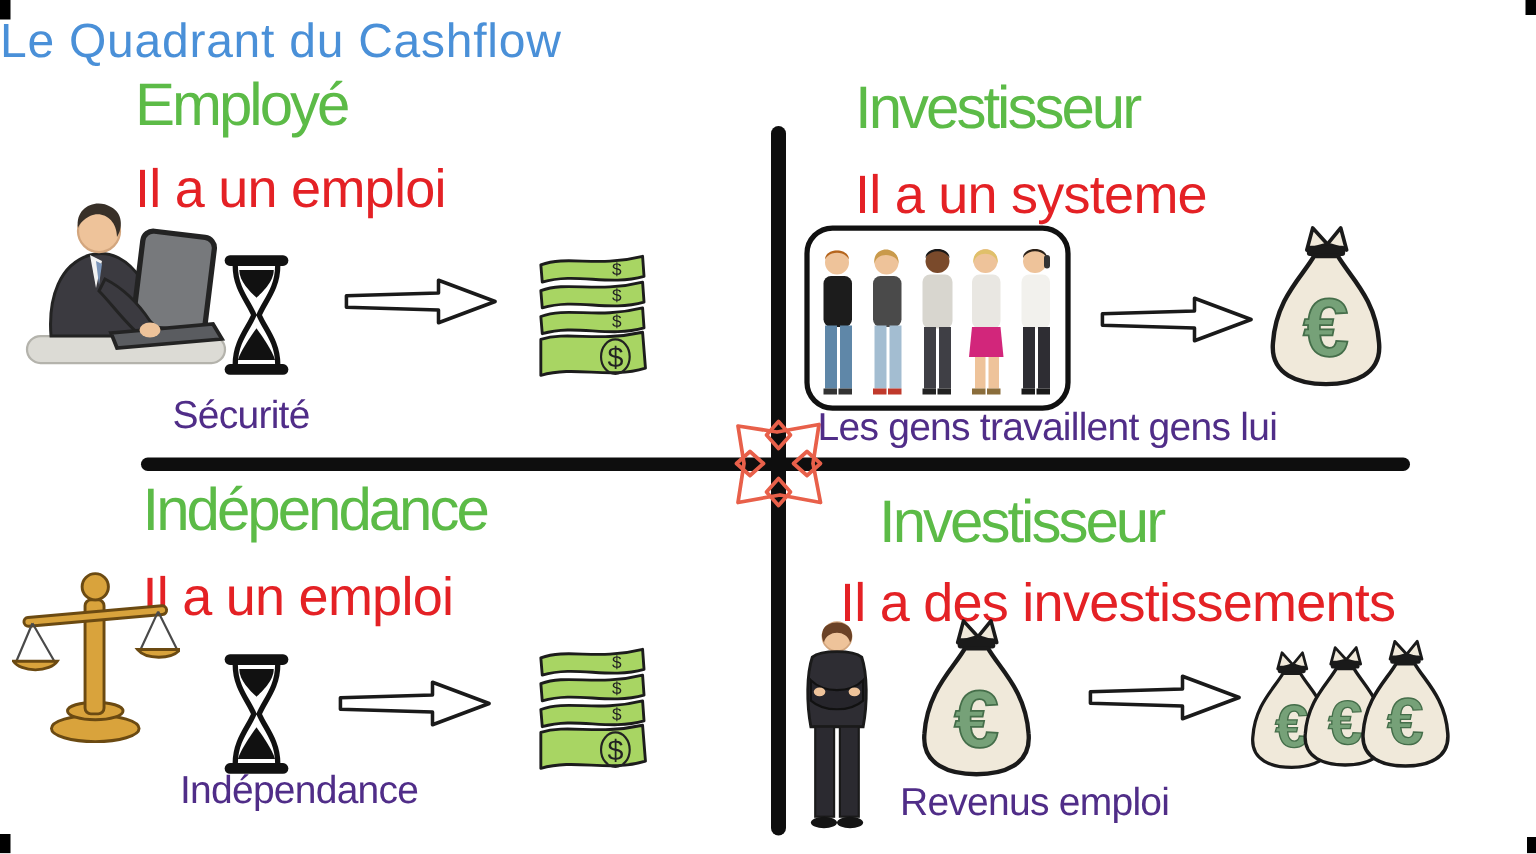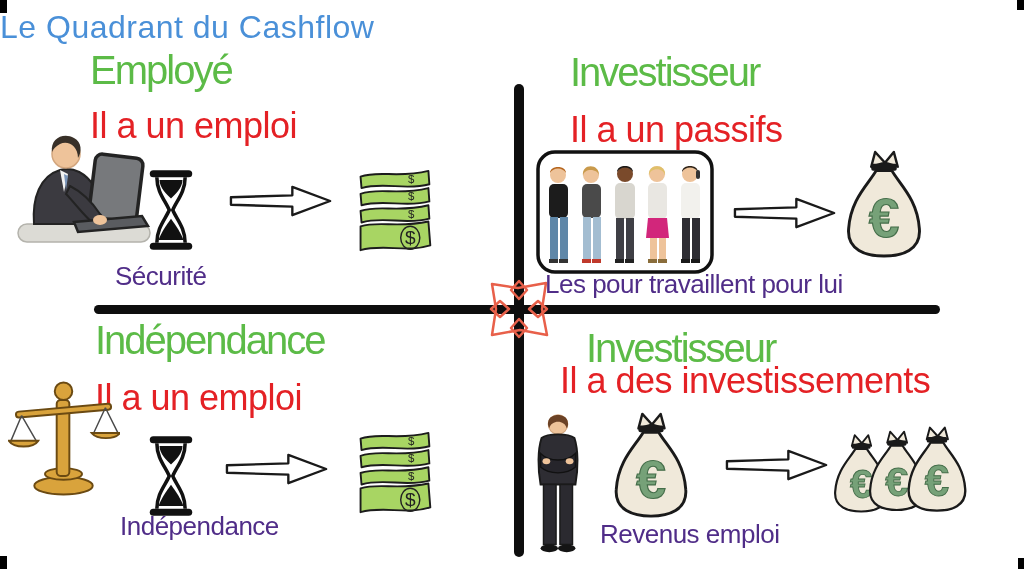--- a/index.html
+++ b/index.html
@@ -197,31 +197,31 @@
         <use href="#sym-arrow"></use>
       </svg>
     <svg class="abs" style="left:354px;top:168px" width="80" height="86">
         <use href="#sym-bills"></use>
       </svg>
     <div class="txt caption" style="left:115px;top:262px;width:300px">Sécurité</div>
   </div>
 
   <div>
     <div class="txt heading" style="left:570px;top:50px;width:370px">Investisseur</div>
-    <div class="txt sub" style="left:570px;top:110px;width:370px">Il a un passifs</div>
+    <div class="txt sub" style="left:570px;top:110px;width:370px">Il a un systeme</div>
     <svg class="abs" style="left:536px;top:150px" width="178" height="124">
         <use href="#sym-team"></use>
       </svg>
     <svg class="abs" style="left:730px;top:196px" width="110" height="34">
         <use href="#sym-arrow"></use>
       </svg>
     <svg class="abs" style="left:838px;top:150px" width="92" height="110">
         <use href="#sym-bag"></use>
       </svg>
-    <div class="txt caption" style="left:545px;top:270px;width:400px">Les pour travaillent pour lui</div>
+    <div class="txt caption" style="left:545px;top:270px;width:400px">Les gens travaillent gens lui</div>
   </div>
 
   <div>
     <div class="txt heading" style="left:95px;top:318px;width:365px">Indépendance</div>
     <div class="txt sub" style="left:95px;top:378px;width:365px">Il a un emploi</div>
     <svg class="abs" style="left:8px;top:372px" width="112" height="126">
         <use href="#sym-scale"></use>
       </svg>
     <svg class="abs" style="left:148px;top:432px" width="46" height="88">
         <use href="#sym-hourglass"></use>
@@ -230,21 +230,21 @@
         <use href="#sym-arrow"></use>
       </svg>
     <svg class="abs" style="left:354px;top:430px" width="80" height="86">
         <use href="#sym-bills"></use>
       </svg>
     <div class="txt caption" style="left:120px;top:512px;width:300px">Indépendance</div>
   </div>
 
   <div>
     <div class="txt heading" style="left:586px;top:326px;width:330px">Investisseur</div>
-    <div class="txt sub" style="left:560px;top:361px;width:420px">Il a des investissements</div>
+    <div class="txt sub" style="left:560px;top:382px;width:420px">Il a des investissements</div>
     <svg class="abs" style="left:528px;top:410px" width="60" height="147">
         <use href="#sym-man-crossed"></use>
       </svg>
     <svg class="abs" style="left:606px;top:412px" width="90" height="108">
         <use href="#sym-bag"></use>
       </svg>
     <svg class="abs" style="left:722px;top:448px" width="110" height="34">
         <use href="#sym-arrow"></use>
       </svg>
     <svg class="abs" style="left:828px;top:421px" width="145" height="102" viewBox="0 0 175 123">

